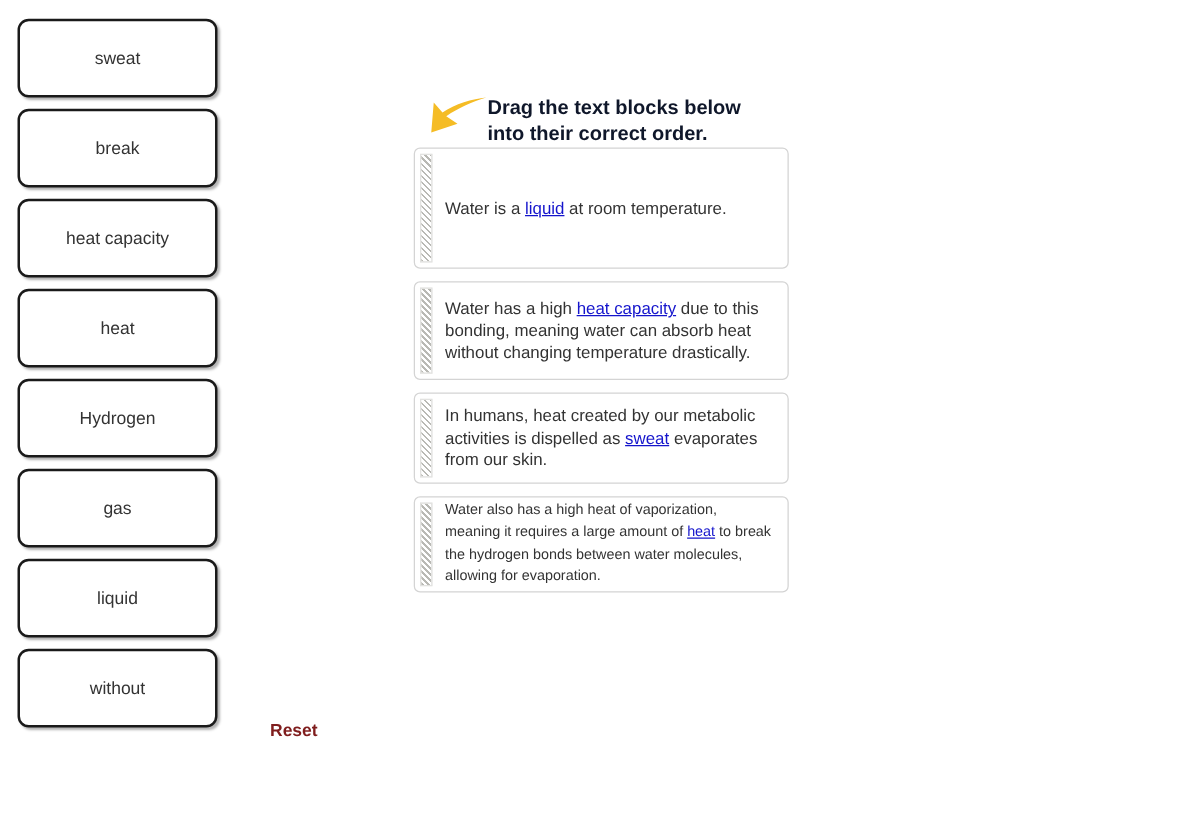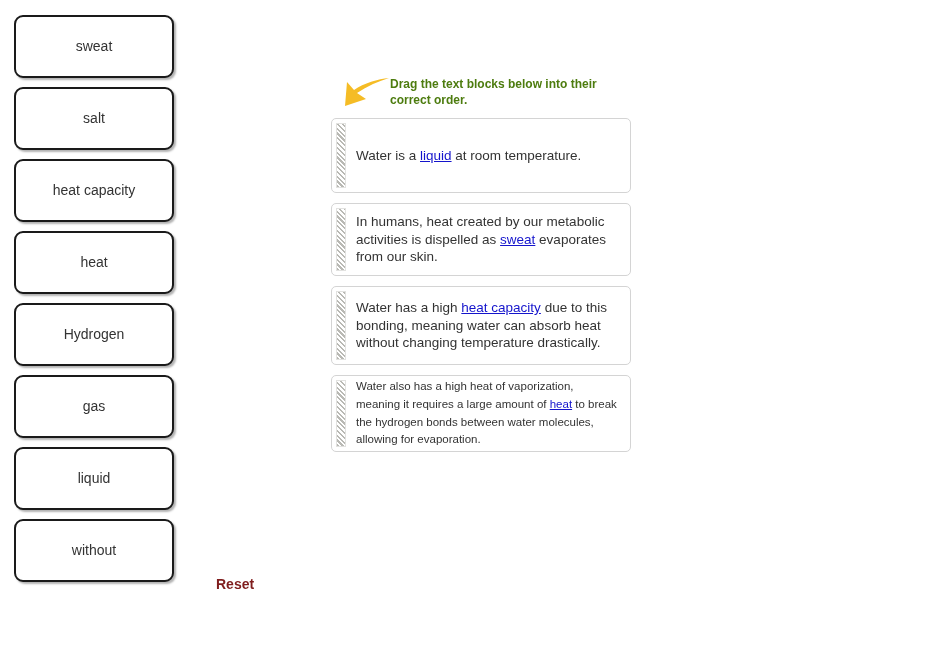--- a/index.html
+++ b/index.html
@@ -77,23 +77,23 @@
     left: 11px;
     top: 0px;
     width: 48px;
     height: 32px;
   }
   #instruction-text {
     position: absolute;
     left: 59px;
     top: 1px;
     width: 230px;
-    font-size: 12px;
+    font-size: 16px;
     font-weight: bold;
-    color: #4d7c0f;
+    color: #0f172a;
     line-height: 1.30;
   }
 
   
   #statement-list {
     position: absolute;
     left: 0px;
     top: 42px;
     width: 300px;
   }
@@ -138,35 +138,35 @@
     line-height: 1.55;
   }
   .statement-text a,
   .statement-text .kw {
     color: #1414cc;
     text-decoration: underline;
     cursor: pointer;
   }
 
   
-  .sb-1 { height: 75px; }
+  .sb-1 { height: 97px; }
   .sb-2 { height: 72px; }
   .sb-3 { height: 73px; }
   .sb-4 { height: 79px; }
   .sb-5 { height: 77px; }
 </style>
 </head>
 <body>
 
 <div id="word-bank">
   <div class="word-tile">
     <span class="word-tile-label">sweat</span>
   </div>
   <div class="word-tile">
-    <span class="word-tile-label">salt</span>
+    <span class="word-tile-label">break</span>
   </div>
   <div class="word-tile">
     <span class="word-tile-label">heat capacity</span>
   </div>
   <div class="word-tile">
     <span class="word-tile-label">heat</span>
   </div>
   <div class="word-tile">
     <span class="word-tile-label">Hydrogen</span>
   </div>
@@ -193,29 +193,29 @@
   </div>
 
   <div id="statement-list">
 
     <div class="statement-block sb-1">
       <span class="drag-handle"></span>
       <span class="statement-text">Water is a <span class="kw">liquid</span> at room temperature.</span>
     </div>
 
 
+    <div class="statement-block sb-4">
+      <span class="drag-handle"></span>
+      <span class="statement-text">Water has a high <span class="kw">heat capacity</span> due to this bonding, meaning water can absorb heat without changing temperature drastically.</span>
+    </div>
+
     <div class="statement-block sb-3">
       <span class="drag-handle"></span>
       <span class="statement-text">In humans, heat created by our metabolic activities is dispelled as <span class="kw">sweat</span> evaporates from our skin.</span>
     </div>
 
-    <div class="statement-block sb-4">
-      <span class="drag-handle"></span>
-      <span class="statement-text">Water has a high <span class="kw">heat capacity</span> due to this bonding, meaning water can absorb heat without changing temperature drastically.</span>
-    </div>
-
     <div class="statement-block sb-5 compact">
       <span class="drag-handle"></span>
       <span class="statement-text">Water also has a high heat of vaporization, meaning it requires a large amount of <span class="kw">heat</span> to break the hydrogen bonds between water molecules, allowing for evaporation.</span>
     </div>
 
   </div>
 </div>
 
 </body></html>

